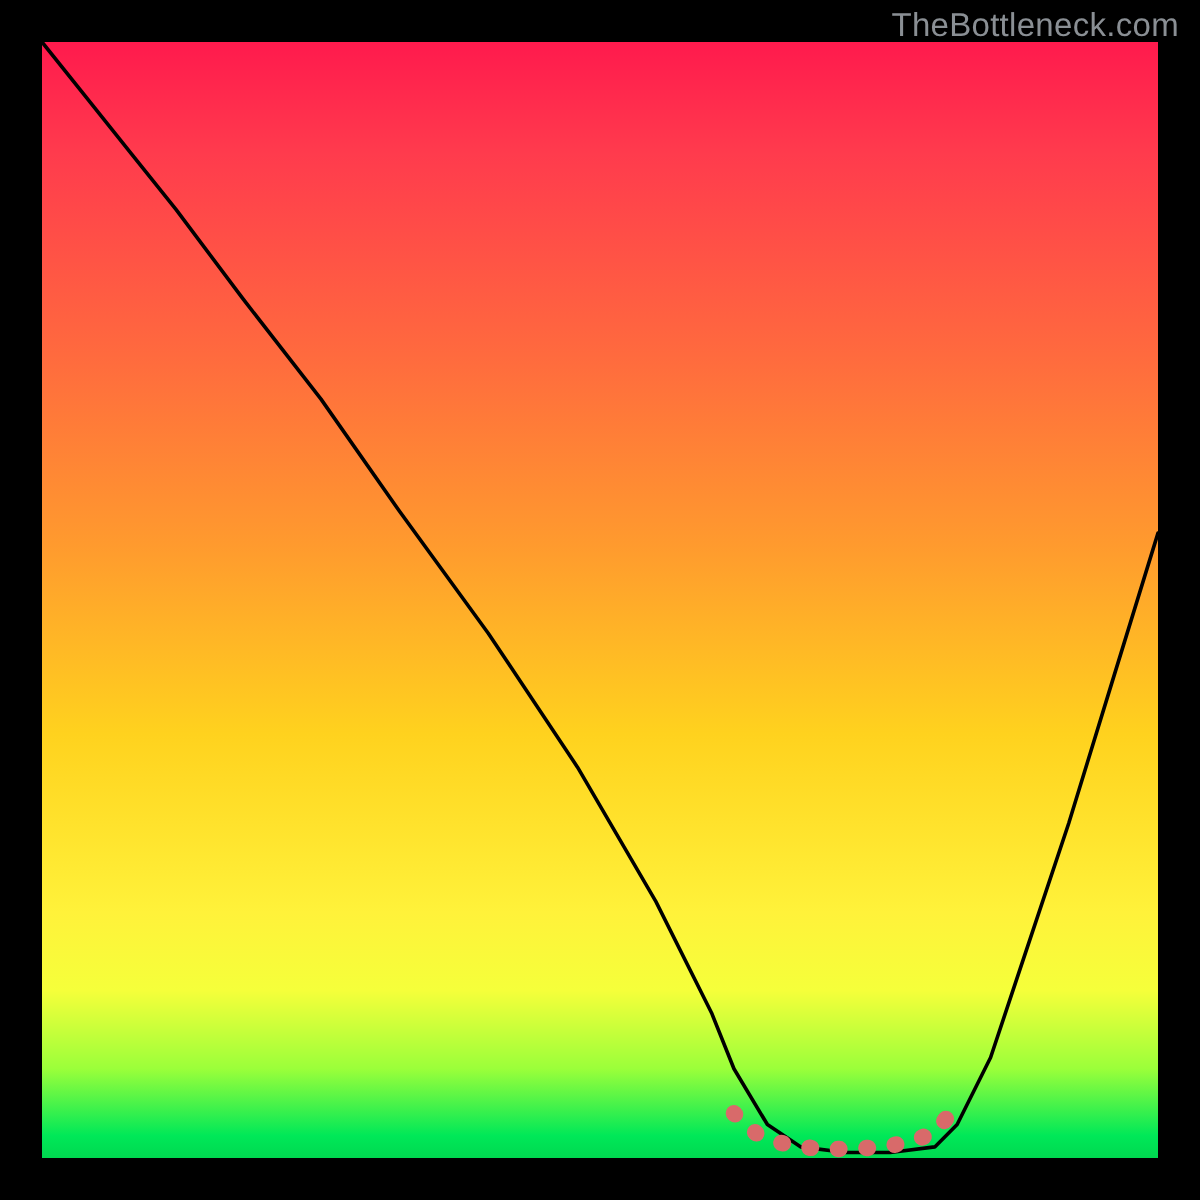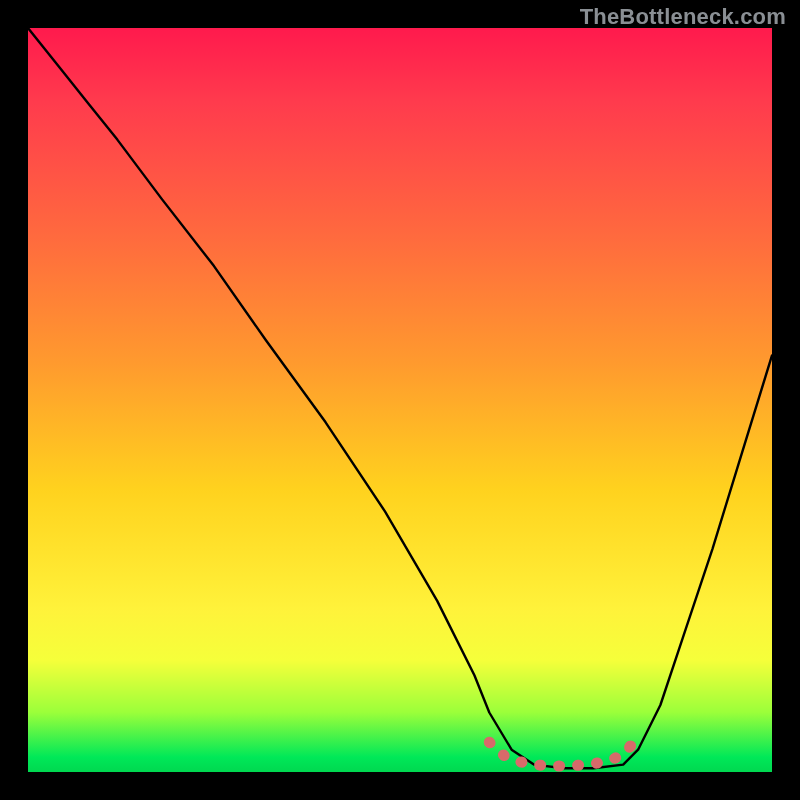--- a/index.html
+++ b/index.html
@@ -42,21 +42,21 @@
     top: 0;
     width: 744px;
     height: 744px;
   }
   .watermark {
     position: absolute;
     top: 4px;
     right: 14px;
     color: #8a8f94;
     font-size: 22px;
-    font-weight: 700;
+    font-weight: 400;
     letter-spacing: 0.2px;
     user-select: none;
   }
 </style>
 </head>
 <body>
 
 <div class="frame">
   <div class="watermark">TheBottleneck.com</div>
   <div class="plot-area">

